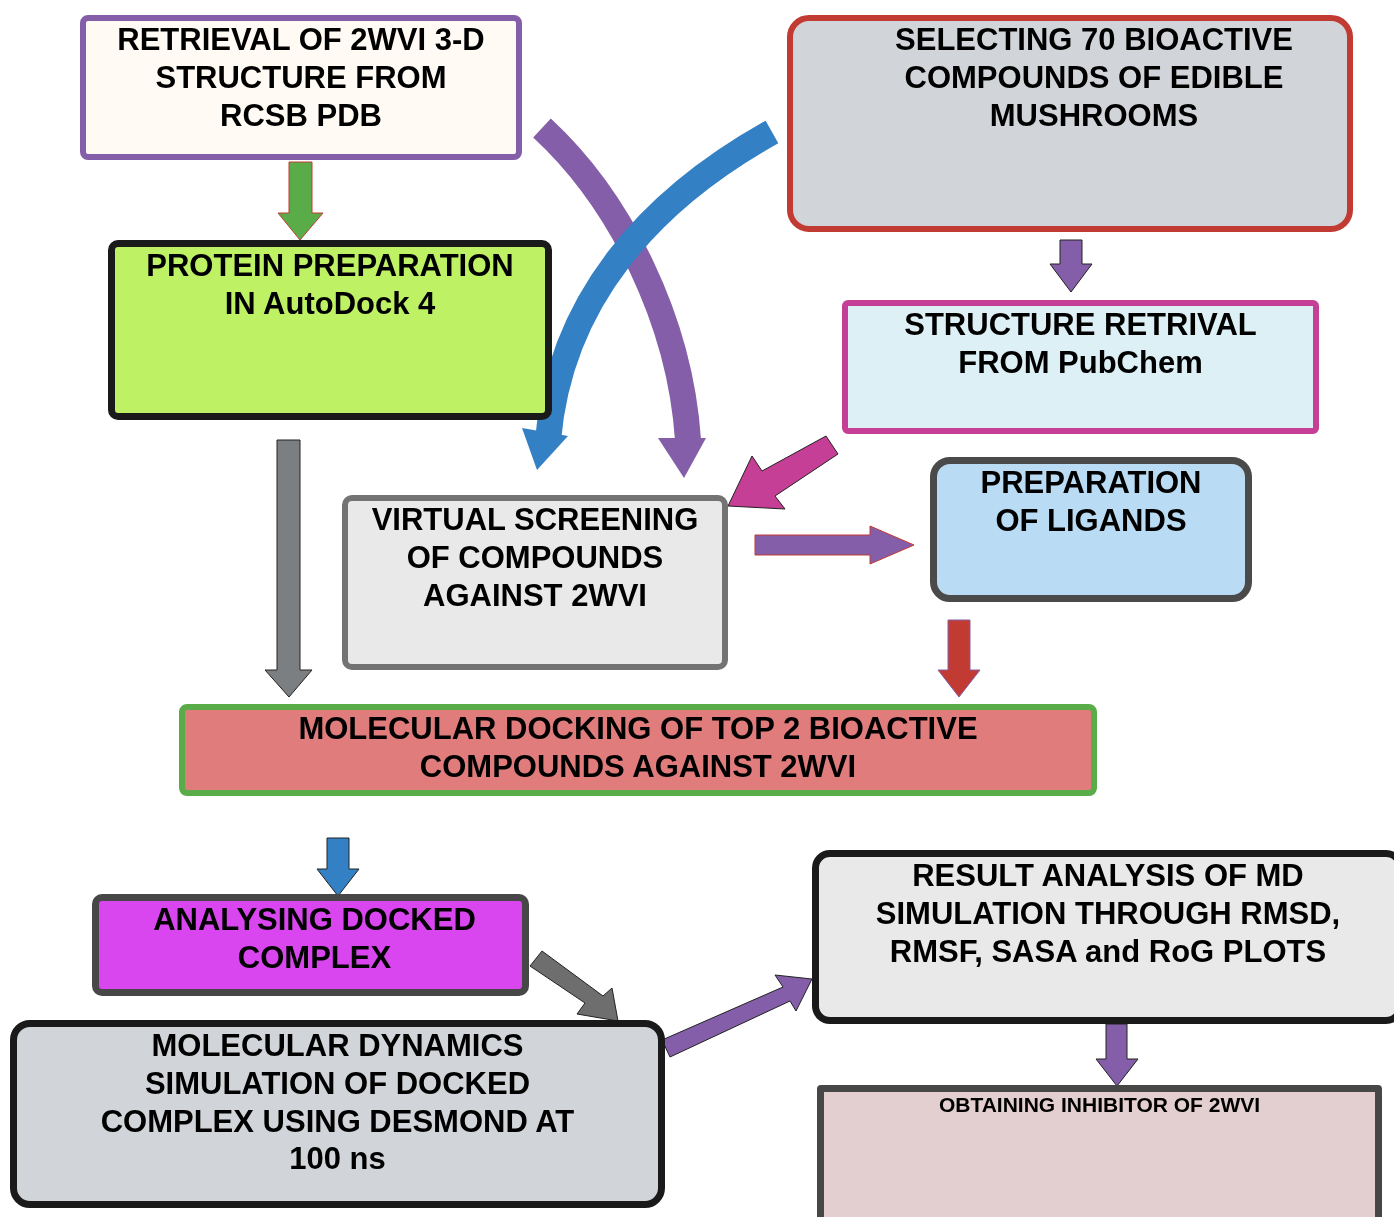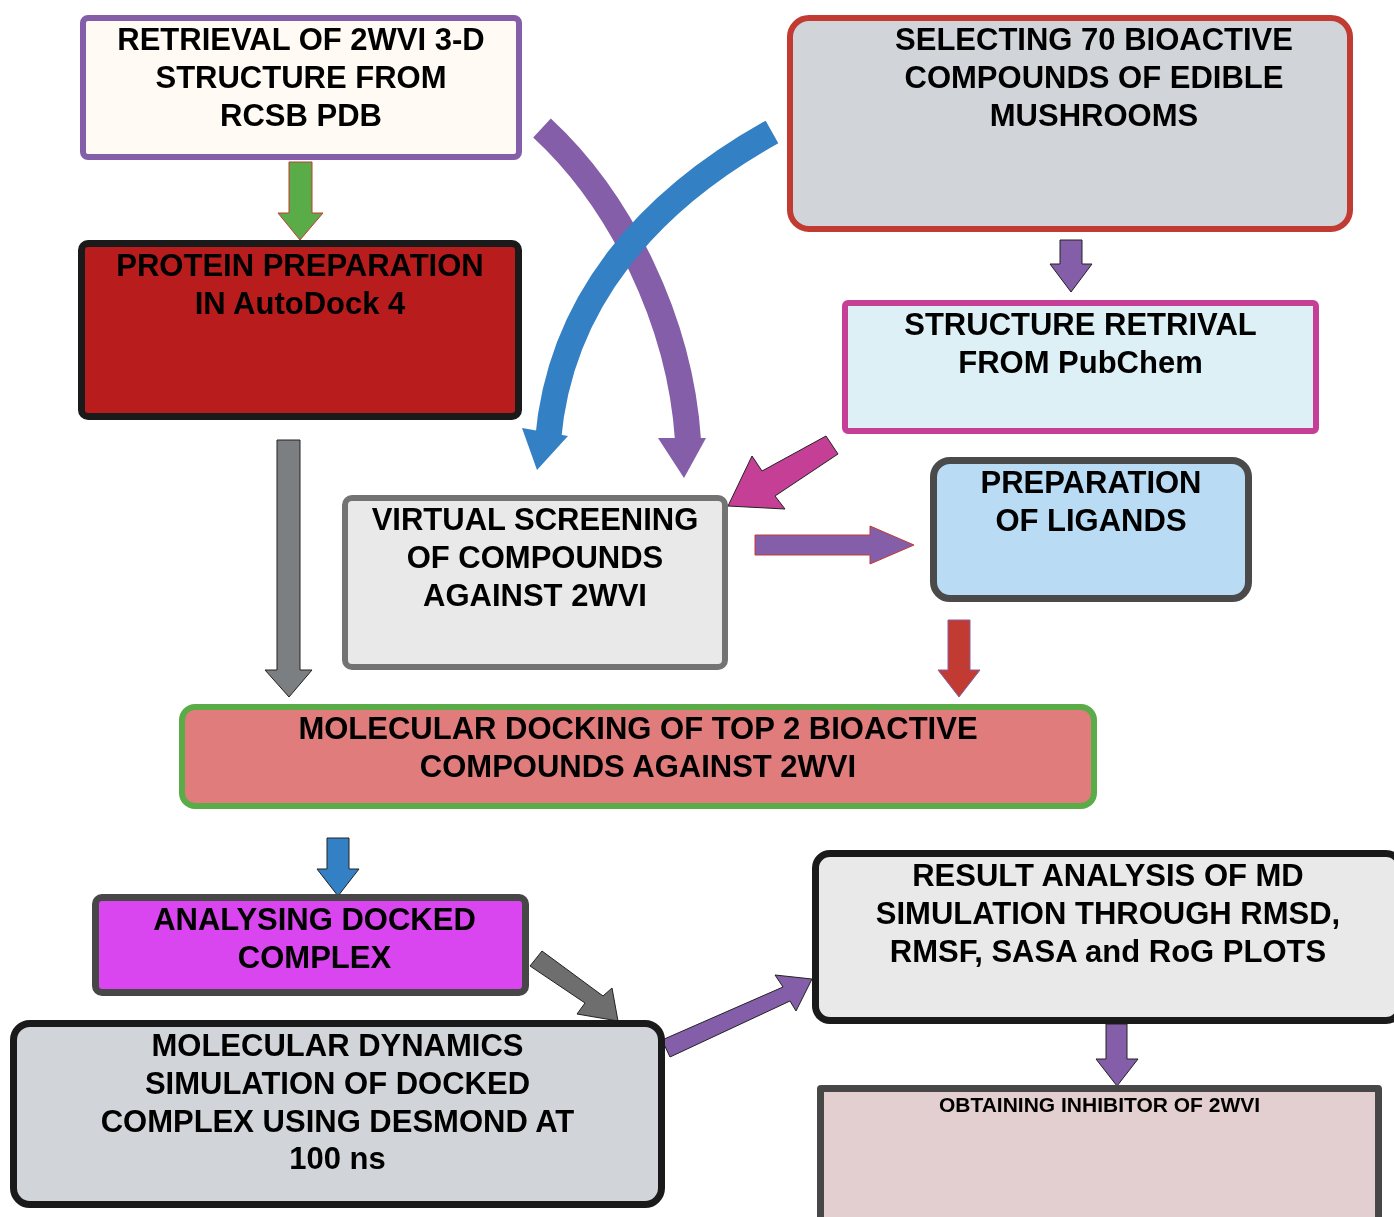--- a/index.html
+++ b/index.html
@@ -16,22 +16,22 @@
   #b-protein { left: 78px; top: 240px; width: 444px; height: 180px; background: #fcecec;
                border: 7px solid #1a1a1a; border-radius: 10px; font-size: 31px; }
   #b-selecting { left: 787px; top: 15px; width: 566px; height: 217px; background: #d1d5d9;
                  border: 6px solid #c23b33; border-radius: 22px; font-size: 31px; padding-left: 48px; }
   #b-pubchem { left: 842px; top: 300px; width: 477px; height: 134px; background: #dcf0f5;
                border: 6px solid #c63f96; border-radius: 6px; font-size: 31px; }
   #b-virtual { left: 342px; top: 475px; width: 386px; height: 175px; background: #e9e9ea;
                border: 6px solid #737373; border-radius: 10px; font-size: 31px; margin-top: 20px; }
   #b-ligands { left: 930px; top: 457px; width: 322px; height: 145px; background: #b9dbf3;
                border: 7px solid #4a4a4a; border-radius: 20px; font-size: 31px; }
-  #b-docking { left: 179px; top: 704px; width: 918px; height: 105px; background: #e07c7c;
-               border: 6px solid #5aac48; border-radius: 16px; font-size: 31px; }
+  #b-docking { left: 179px; top: 704px; width: 918px; height: 92px; background: #e07c7c;
+               border: 6px solid #5aac48; border-radius: 8px; font-size: 31px; }
   #b-analysing { left: 92px; top: 894px; width: 437px; height: 102px; background: #fdeef4;
                  border: 7px solid #474747; border-radius: 10px; font-size: 31px; }
   #b-md { left: 10px; top: 1020px; width: 655px; height: 188px; background: #d1d5d9;
           border: 7px solid #1a1a1a; border-radius: 20px; font-size: 31px; }
   #b-result { left: 812px; top: 850px; width: 592px; height: 174px; background: #e9e9ea;
               border: 7px solid #1a1a1a; border-radius: 18px; font-size: 31px; }
   #b-obtaining { left: 817px; top: 1085px; width: 565px; height: 142px; background: #e3cfcf;
                  border: 7px solid #474747; border-radius: 4px; font-size: 21px; }
 </style>
 </head>
@@ -64,21 +64,21 @@
   <polygon id="a-md-res" points="662,1040 670,1057 790,1001 796,1011 812,979 775,975 783,987" stroke="#222" stroke-width="1" fill="#845ea8"></polygon>
 
   <polygon id="a-res-obt" points="1106,1024 1127,1024 1127,1059 1138,1059 1117,1086 1096,1059 1106,1059" stroke="#222" stroke-width="1" fill="#845ea8"></polygon>
 </svg>
 
 <div class="box" id="b-retrieval" style="background: rgb(255, 250, 243); border-color: rgb(132, 94, 168);">
   <span>RETRIEVAL OF 2WVI 3-D
 STRUCTURE FROM
 RCSB PDB</span>
 </div>
-<div class="box" id="b-protein" style="background: #b91c1c; border-color: rgb(26, 26, 26);">
+<div class="box" id="b-protein" style="background: #bef264; border-color: rgb(26, 26, 26); margin-left: 30px;">
   <span>PROTEIN PREPARATION
 IN AutoDock 4</span>
 </div>
 <div class="box" id="b-selecting" style="background: rgb(209, 213, 217); border-color: rgb(194, 59, 51);">
   <span>SELECTING 70 BIOACTIVE
 COMPOUNDS OF EDIBLE
 MUSHROOMS</span>
 </div>
 <div class="box" id="b-pubchem" style="background: rgb(220, 240, 245); border-color: rgb(198, 63, 150);">
   <span>STRUCTURE RETRIVAL

